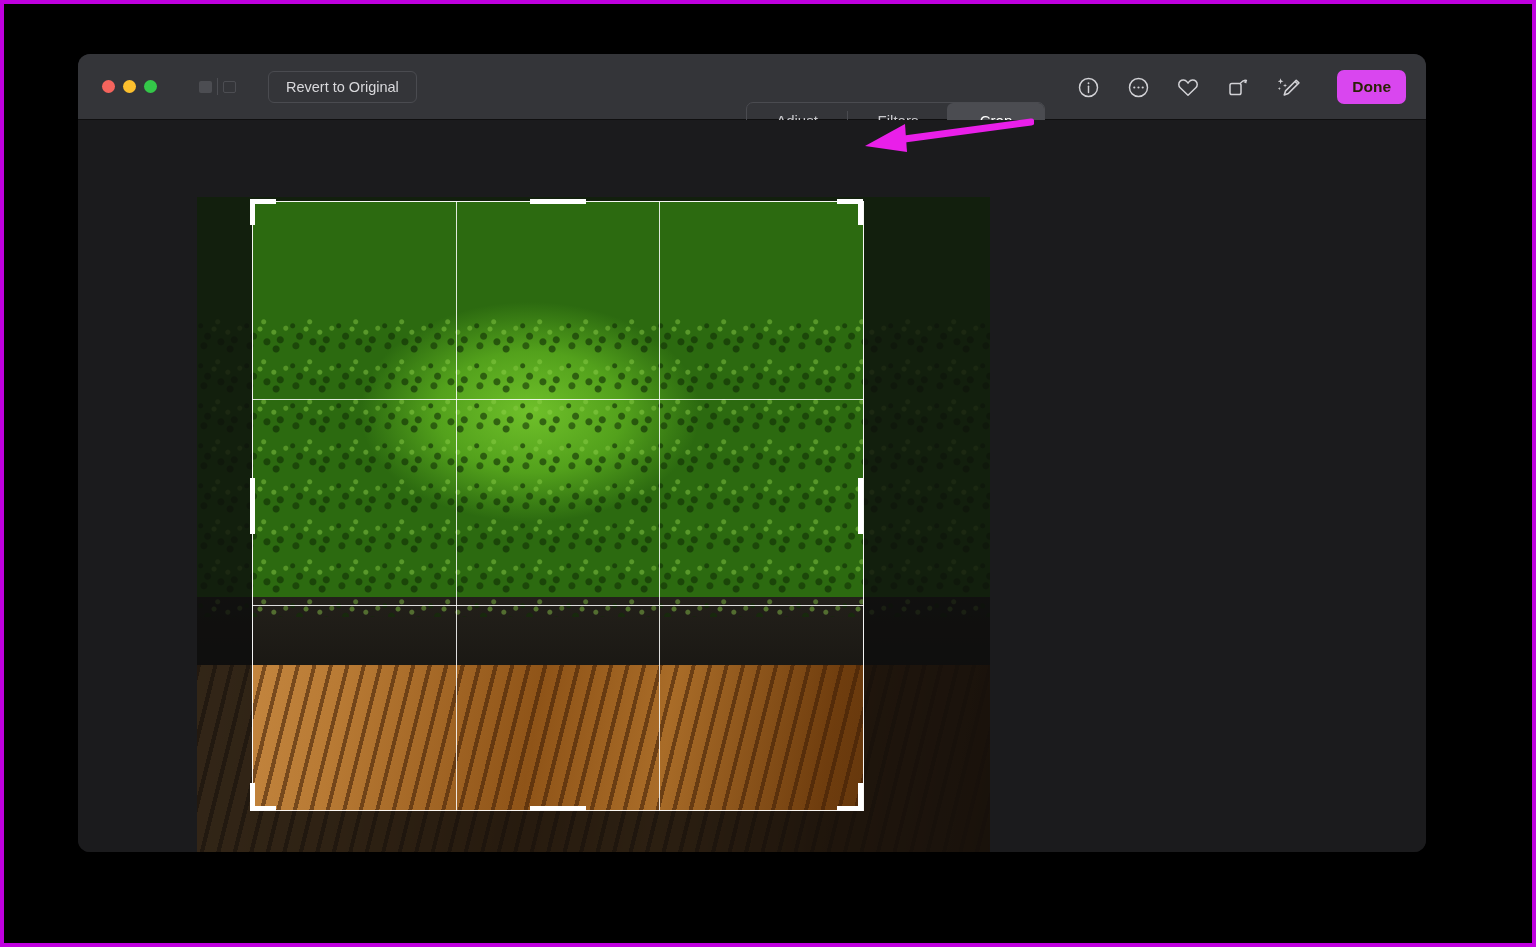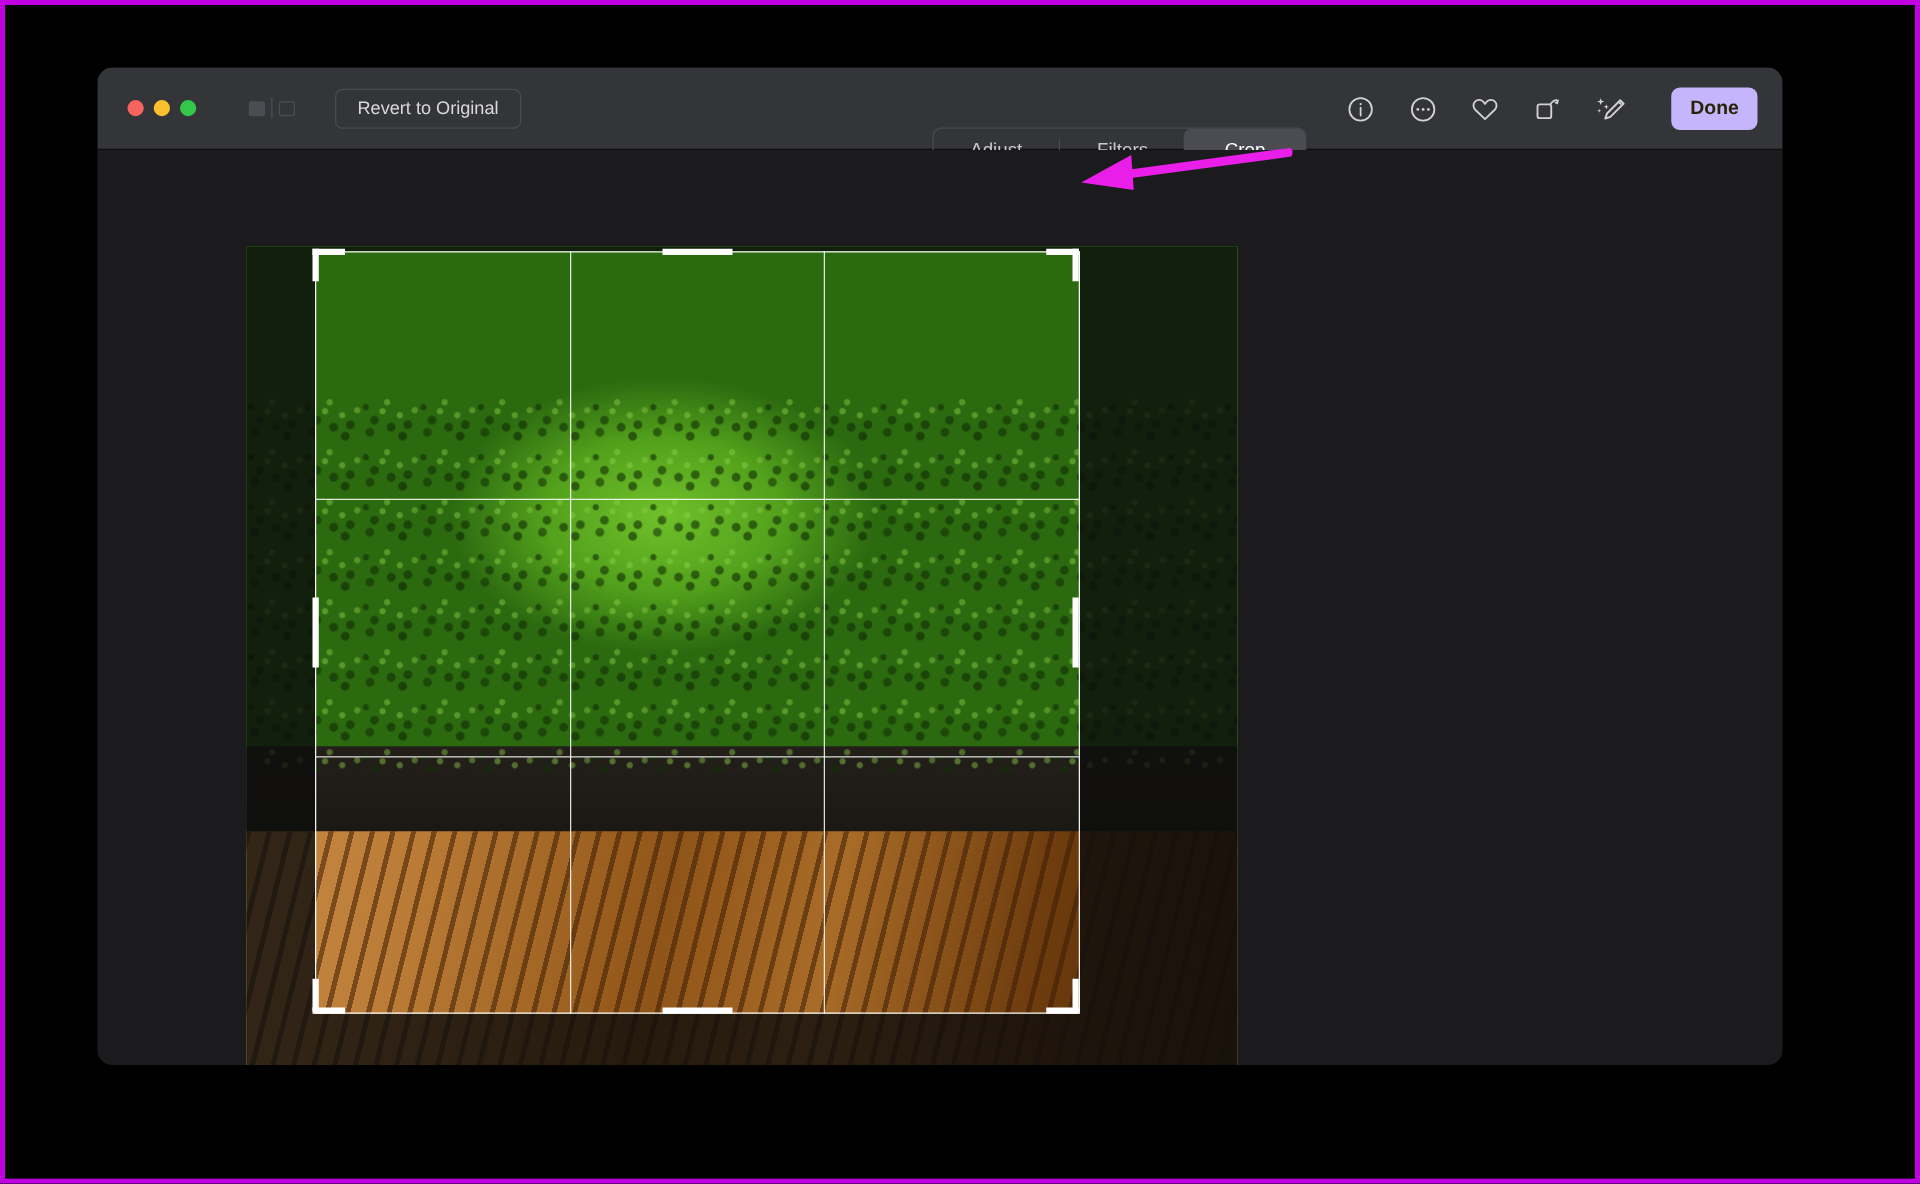--- a/index.html
+++ b/index.html
@@ -149,21 +149,21 @@
     color: #d2d2d6;
   }
   .tb-icon svg { display: block; }
 
   #done-btn {
     margin-left: 12px;
     height: 34px;
     padding: 0 15px;
     display: flex;
     align-items: center;
-    background: #c4b5fd;
+    background: #d946ef;
     color: #2a2206;
     font-size: 15.5px;
     font-weight: bold;
     border-radius: 7px;
     border: none;
   }
 
   
   #content {
     position: absolute;

